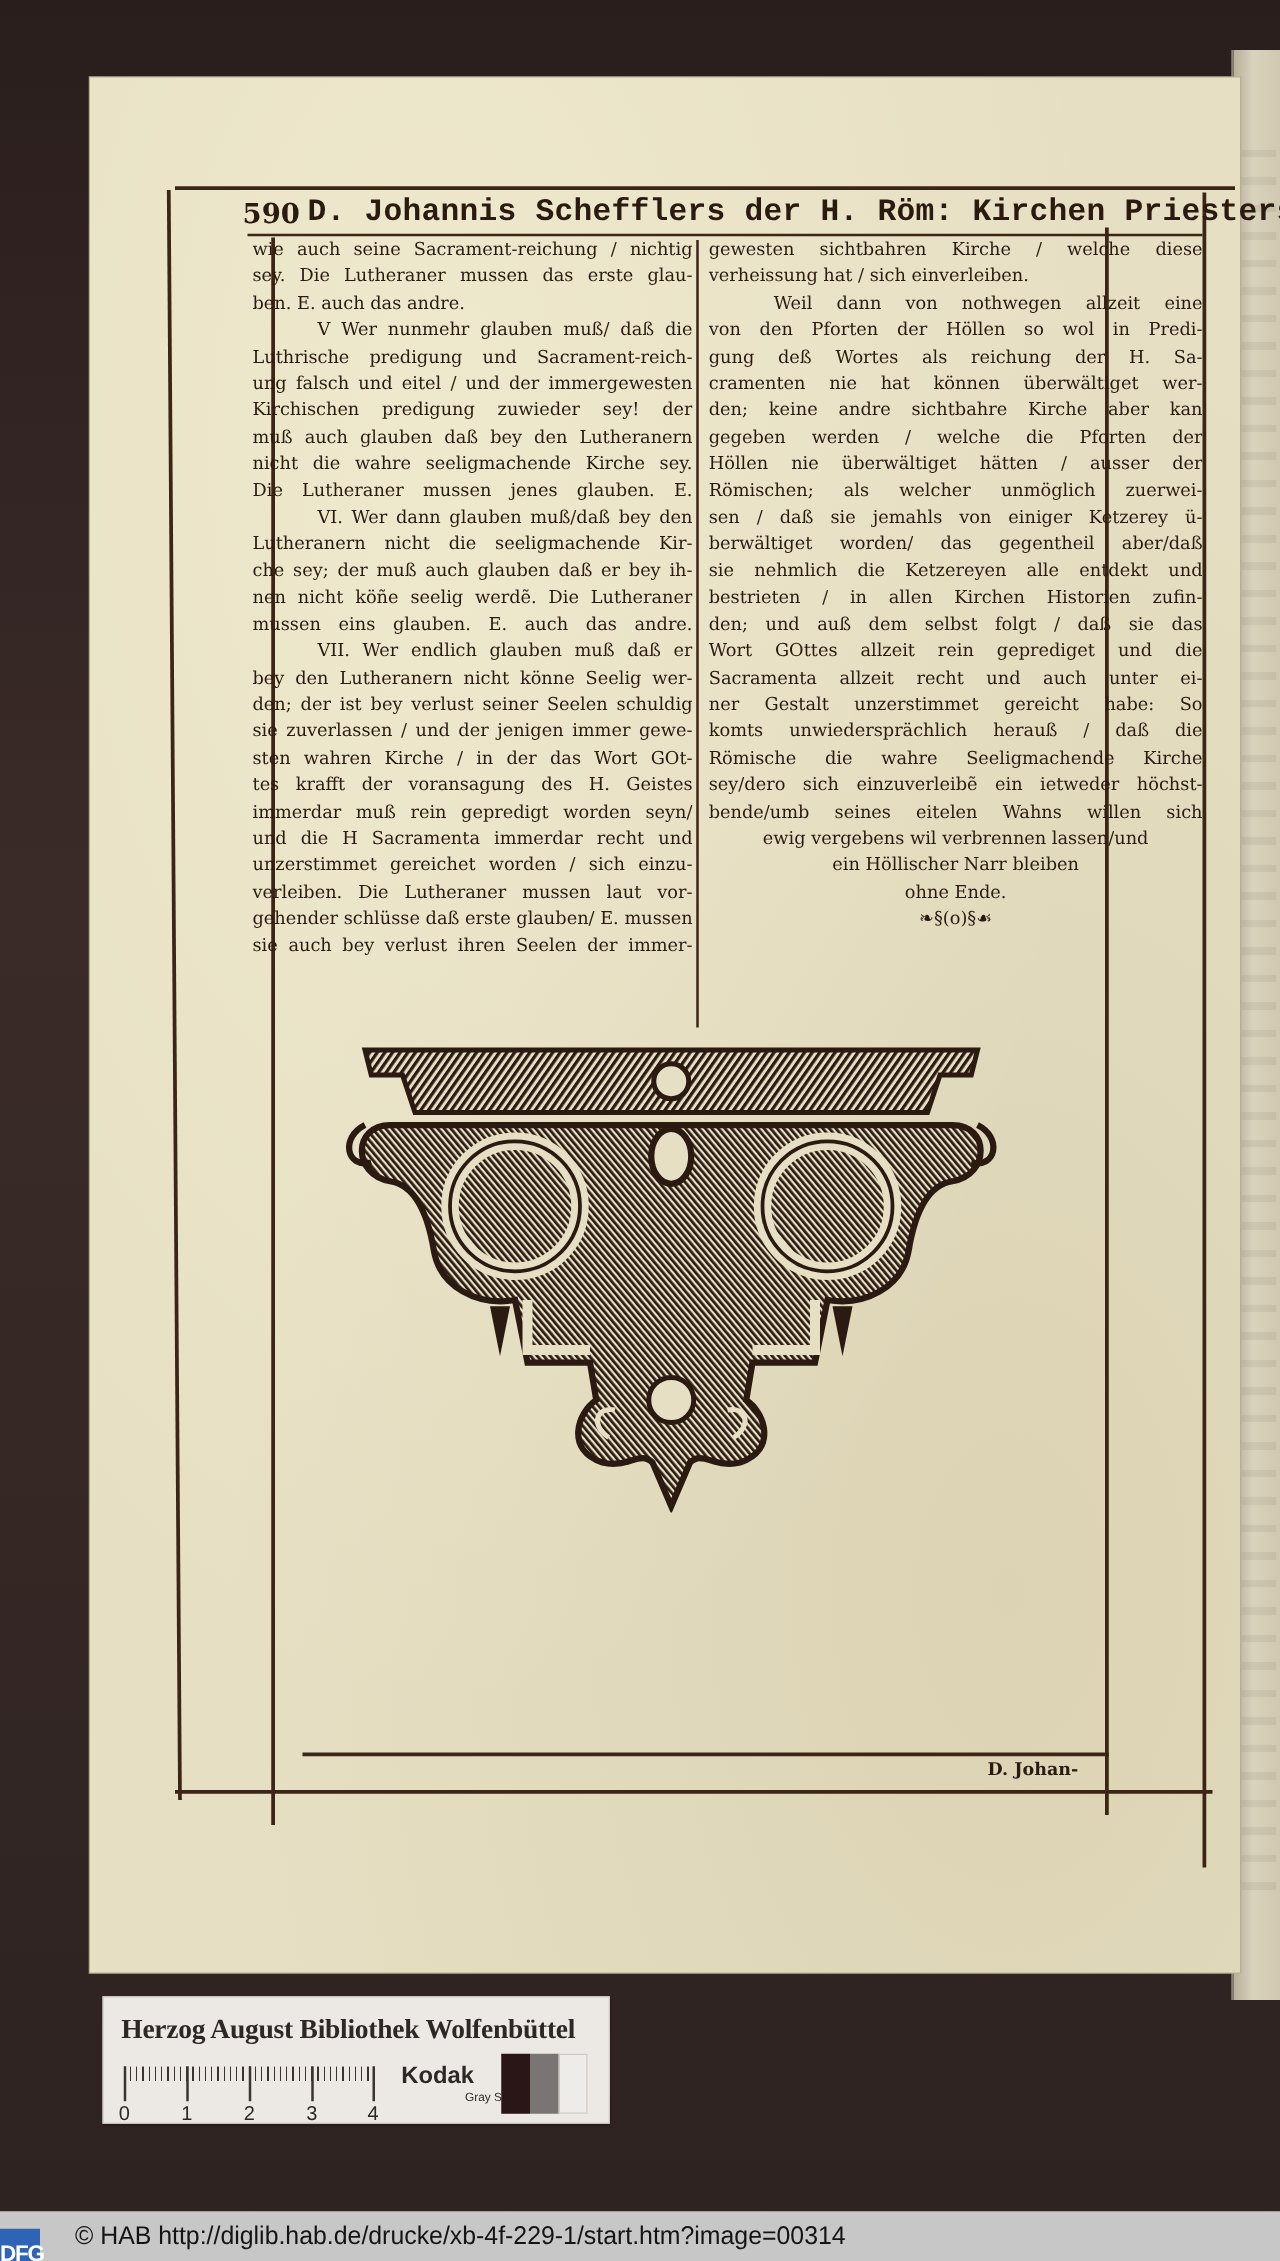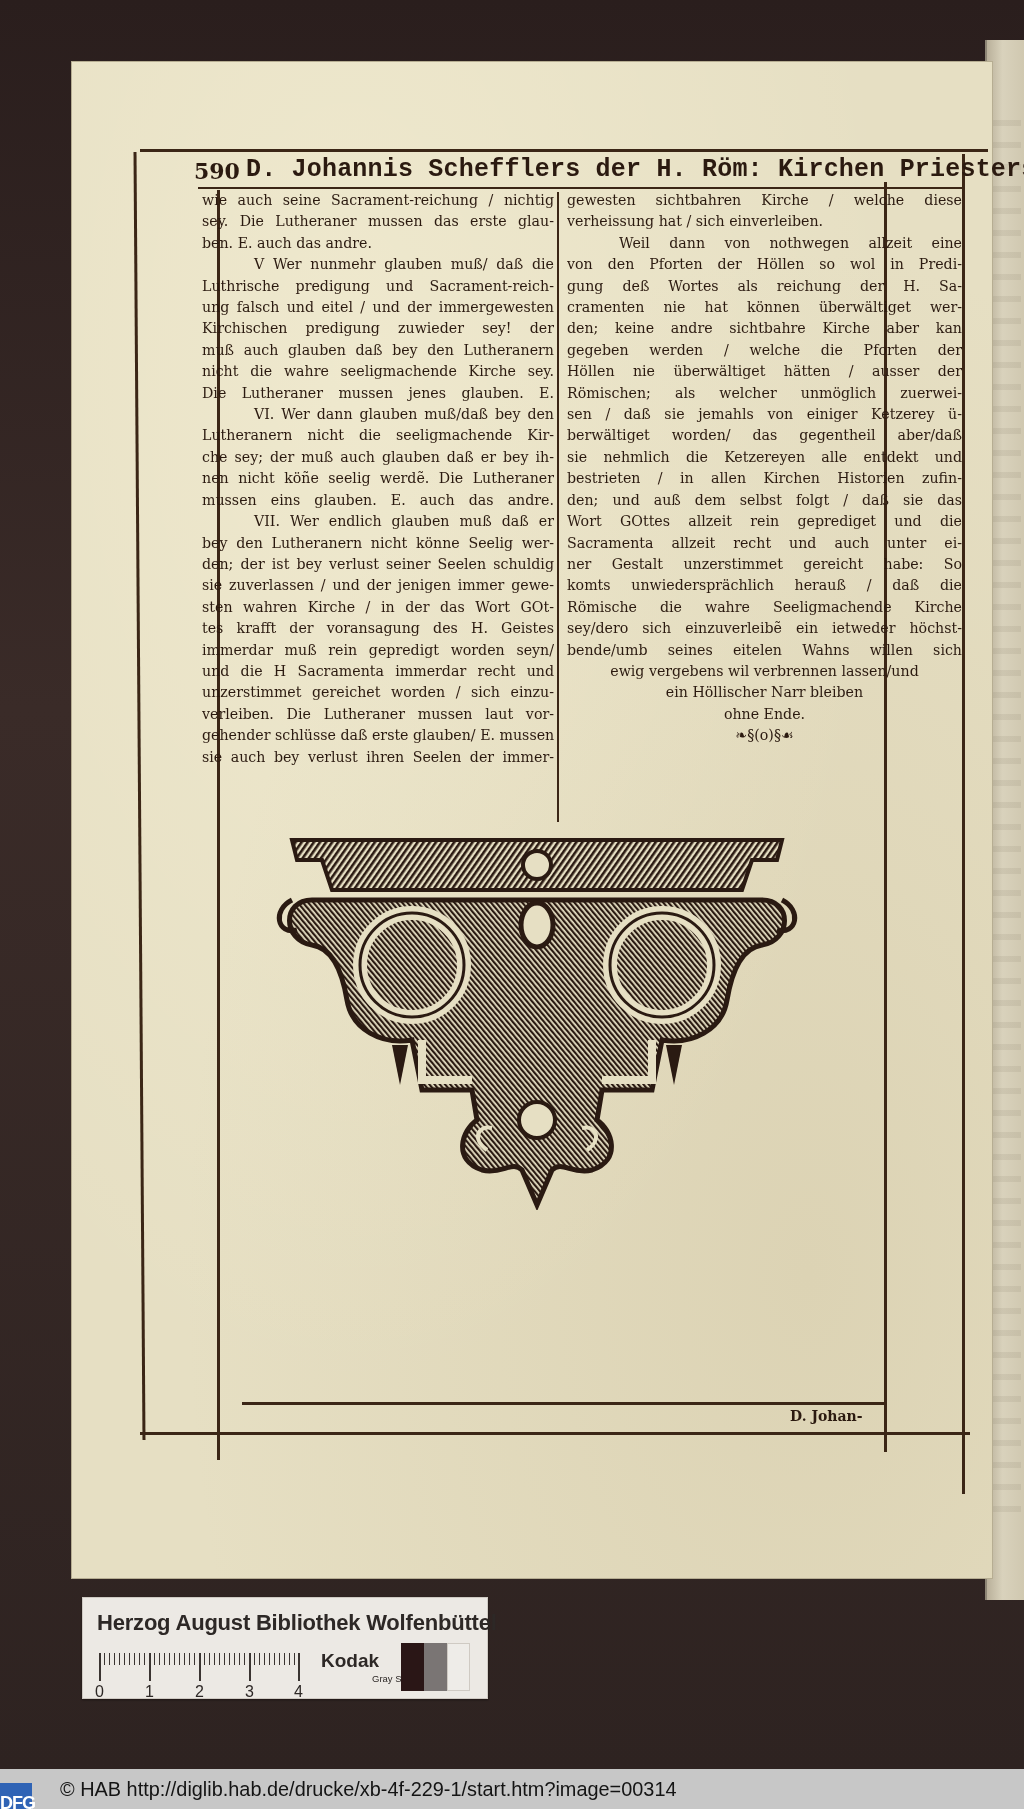--- a/index.html
+++ b/index.html
@@ -74,21 +74,21 @@
       color: #2b1a10; font-family: "DejaVu Serif", serif;
     }
 
     
     .scale-card {
       position: absolute; left: 82px; top: 1597px; width: 404px; height: 100px;
       background: #ece9e4; border: 1px solid #cfcac3;
       box-shadow: 0 1px 2px rgba(0,0,0,0.4);
     }
     .scale-title {
-      position: absolute; left: 14px; top: 12px; font-family: Liberation Sans, sans-serif;
+      position: absolute; left: 14px; top: 12px; font-family: Liberation Serif, serif;
       font-weight: bold; font-size: 22px; color: #2d2826; letter-spacing: -0.2px; white-space: nowrap;
     }
     .ruler { position: absolute; left: 16px; top: 55px; width: 205px; height: 30px; }
     .ruler-ticks {
       position: absolute; left: 0; top: 0; width: 200px; height: 30px;
       background:
         repeating-linear-gradient(90deg, #3a3431 0 1px, transparent 1px 5px);
       -webkit-mask: linear-gradient(180deg, #000 0 12px, transparent 12px);
       mask: linear-gradient(180deg, #000 0 12px, transparent 12px);
     }

